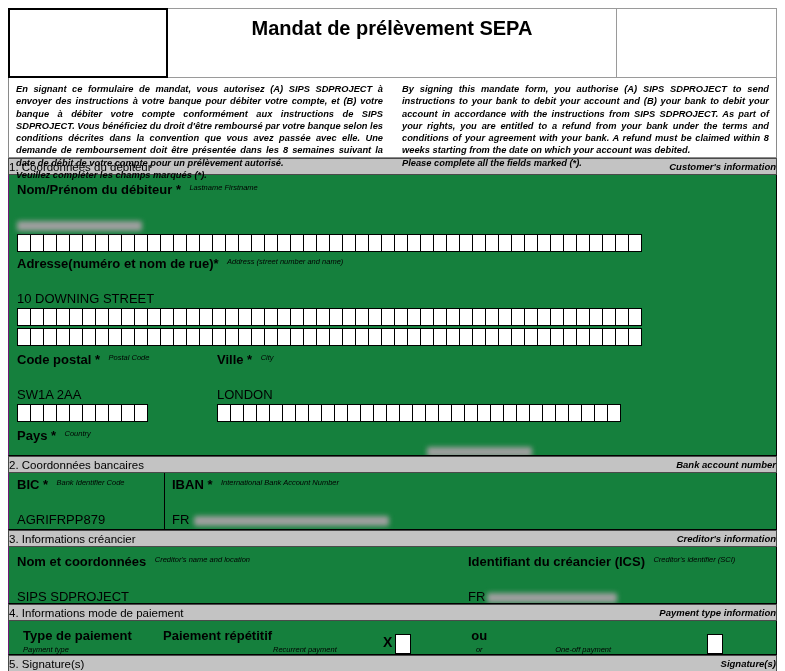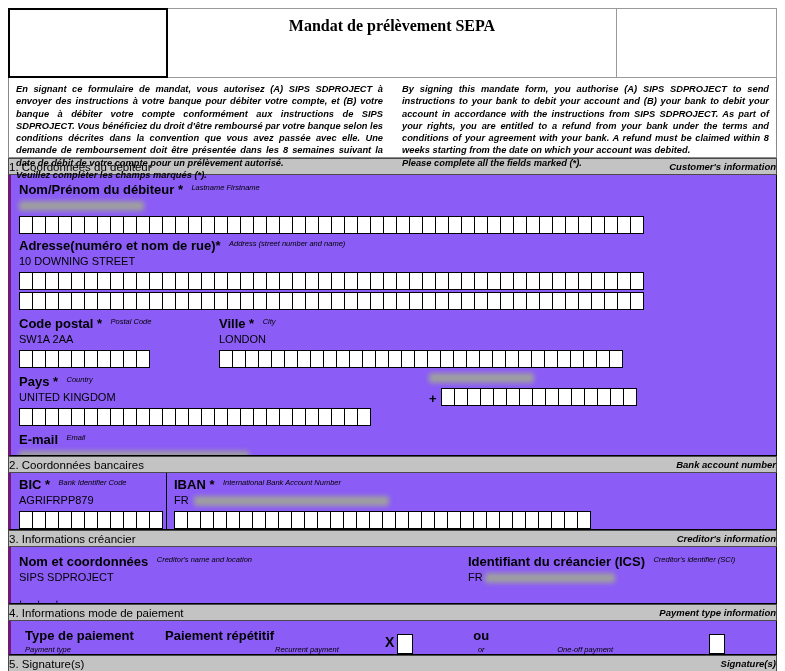--- a/index.html
+++ b/index.html
@@ -4,45 +4,45 @@
 <style>
   * { box-sizing: border-box; margin: 0; padding: 0; }
   html,body { background:#ffffff; }
   body { font-family: "Liberation Sans", sans-serif; color:#000; }
   .page { width:785px; height:671px; background:#fff; padding:8px; overflow:hidden; position:relative; }
 
   
   .header-row { display:flex; height:70px; }
   .logo-box { width:160px; border:2px solid #000; background:#fff; }
   .title-box { width:449px; border:1px solid #9a9a9a; border-left:none; text-align:center; padding-top:8px; }
-  .title { font-size:16px; font-weight:bold;font-family:Liberation Serif, serif; }
+  .title { font-size:20px; font-weight:bold; }
   .ref { font-size:11px; margin-top:4px; }
   .header-right-box { flex:1; border:1px solid #9a9a9a; border-left:none; }
 
   
   .legal-block { border:1px solid #8a8a8a; border-top:none; height:80px; display:flex; padding:5px 7px 4px 7px; gap:19px;font-weight:bold; }
   .legal-col { flex:1; font-size:9.3px; font-style:italic; line-height:1.32; text-align:justify; }
   .legal-col p { margin:0; }
 
   
   .section-bar { height:17px; background:#c3c3c3; border:1px solid #4a4a4a; display:flex; align-items:center; justify-content:space-between; padding:0 0; }
   .section-bar .fr-title { font-size:11.5px; }
   .section-bar .en-title { font-size:9.5px; font-style:italic; font-weight:bold; }
 
   
-  .section-body { border-left:3px solid #701a75; border-right:1px solid #000; border-bottom:1px solid #000; padding:3px 8px 0 8px; overflow:hidden; background:#8b5cf6; }
+  .section-body { border-left:1px solid #701a75; border-right:1px solid #000; border-bottom:1px solid #000; padding:3px 8px 0 8px; overflow:hidden; background:#15803d; }
   .s1 { height:281px; }
   .s2 { height:57px; padding:0; display:flex; }
   .s3 { height:57px; display:flex; }
   .s4 { height:34px; display:flex; align-items:flex-end; padding-top:22px; }
 
   .label-line { margin:2px 0 1px 0; white-space:nowrap; }
   .lbl { font-weight:bold; font-size:13px; }
   .hint { font-style:italic; font-size:7.5px; vertical-align:4px; margin-left:4px; }
-  .value { font-size:11px; margin:1px 0 2px 0; min-height:15px; }
+  .value { font-size:13px; margin:19px 0 2px 0; min-height:15px; }
 
   
   .blur { display:inline-block; height:10px; background:#9f9f9f; filter:blur(2.5px); border-radius:2px; vertical-align:middle; }
   .blur.name  { width:125px; }
   .blur.phone { width:105px; }
   .blur.email { width:230px; }
   .blur.iban  { width:195px; margin-left:5px; }
   .blur.ics   { width:130px; margin-left:2px; }
 
   

